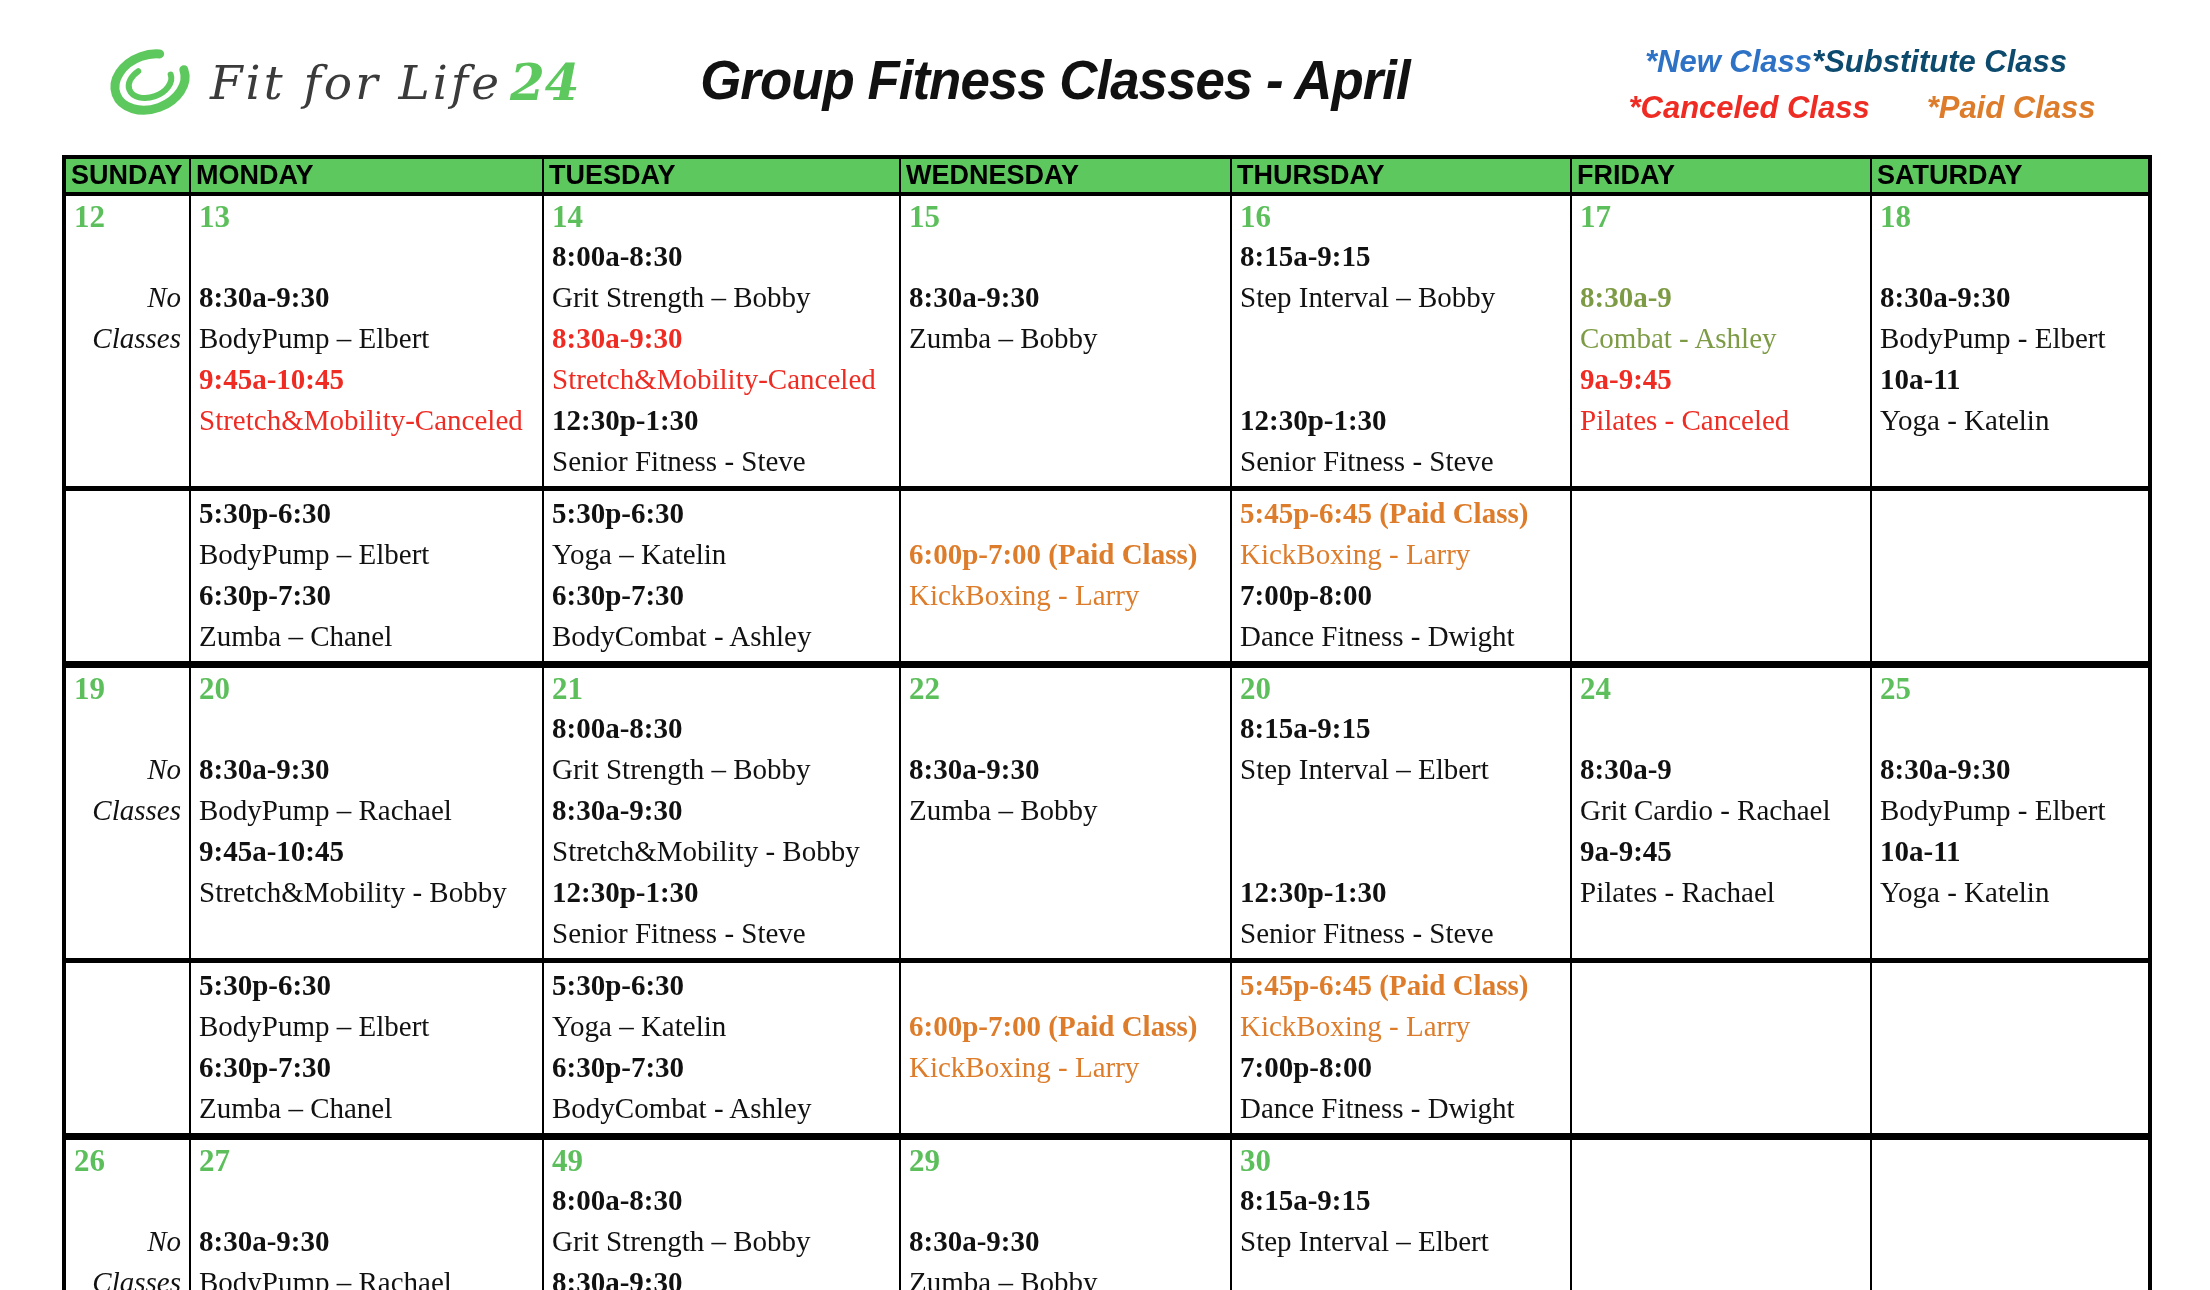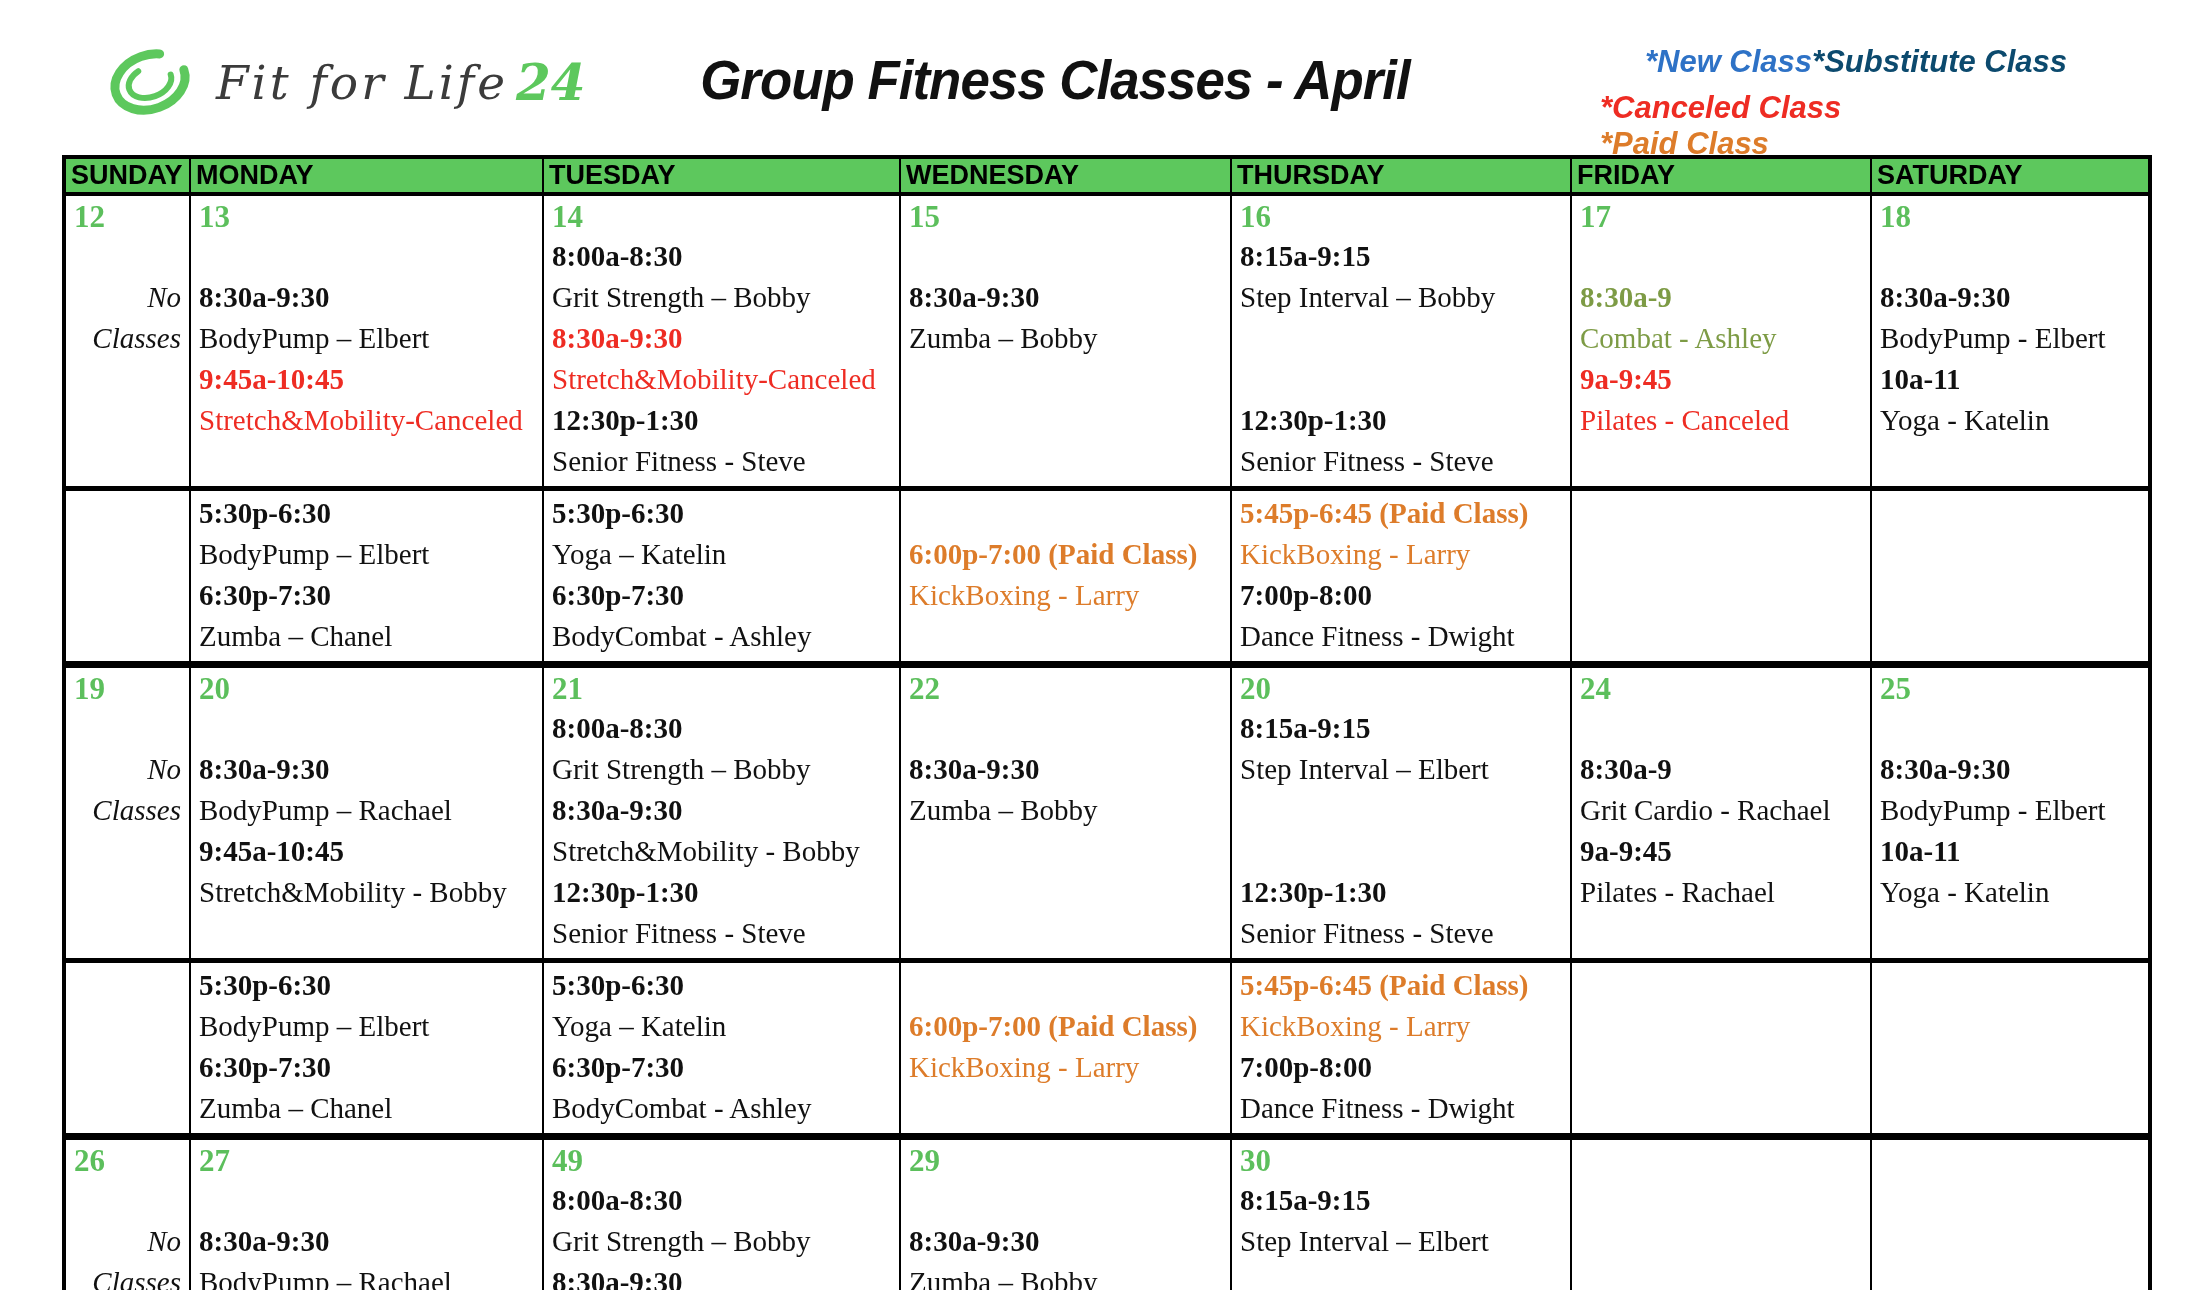--- a/index.html
+++ b/index.html
@@ -4,31 +4,31 @@
 <style>
   html,body{margin:0;padding:0;background:#888;}
   .page{
     position:relative;width:2210px;height:1290px;background:#fff;overflow:hidden;
     font-family:"Liberation Serif","DejaVu Serif",serif;color:#111;
   }
   
   .logo{position:absolute;left:104px;top:38px;display:flex;align-items:center;}
   .logo svg{display:block;}
   .logo-name{font-family:"DejaVu Serif","Liberation Serif",serif;font-style:italic;
-    font-size:47px;color:var(--logo_gray);letter-spacing:3px;margin-left:20px;white-space:nowrap;}
+    font-size:47px;color:var(--logo_gray);letter-spacing:3px;margin-left:14px;white-space:nowrap;}
   .logo-num{font-family:"DejaVu Serif","Liberation Serif",serif;font-style:italic;font-weight:bold;
     font-size:50px;color:var(--header_green);margin-left:8px;}
   .title{position:absolute;left:590px;top:48px;width:930px;text-align:center;
     font-family:"Liberation Sans","DejaVu Sans",sans-serif;font-weight:bold;font-style:italic;
     font-size:55px;letter-spacing:-1px;transform:scaleX(.96);white-space:nowrap;margin:0;}
   .legend{position:absolute;right:84px;top:44px;width:540px;
     font-family:"Liberation Sans","DejaVu Sans",sans-serif;font-weight:bold;font-style:italic;
     font-size:31px;}
   .legend-row{display:flex;justify-content:center;margin-bottom:10px;}
-  .legend-row.second{padding-left:14px;padding-right:2px;justify-content:space-around;flex-direction:column;}
+  .legend-row.second{padding-left:14px;padding-right:2px;justify-content:space-around;}
   .legend-item{white-space:nowrap;}
   
   table.cal{border-collapse:collapse;table-layout:fixed;position:absolute;left:62px;top:155px;
     width:2088px;border:4px solid #000;}
   .cal th,.cal td{border:2px solid #000;}
   .cal thead th{background:var(--header_green);font-family:"Liberation Sans","DejaVu Sans",sans-serif;
     font-weight:bold;font-size:27px;text-align:left;padding:1px 5px;height:30px;
     border-bottom:4px solid #000;color:#000;white-space:nowrap;overflow:hidden;}
   .cal td{vertical-align:top;padding:2px 8px 4px 8px;overflow:hidden;}
   tr.evening td{border-top:5px solid #000;}

